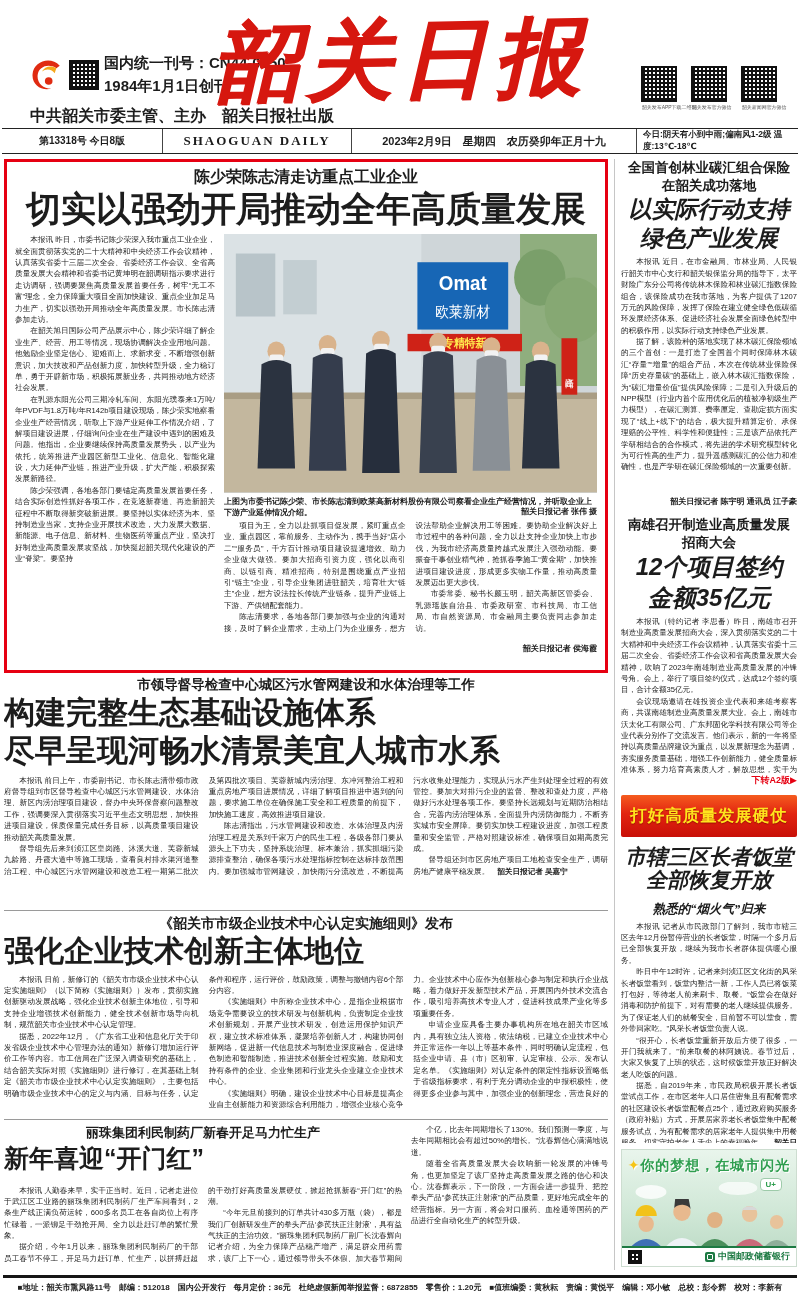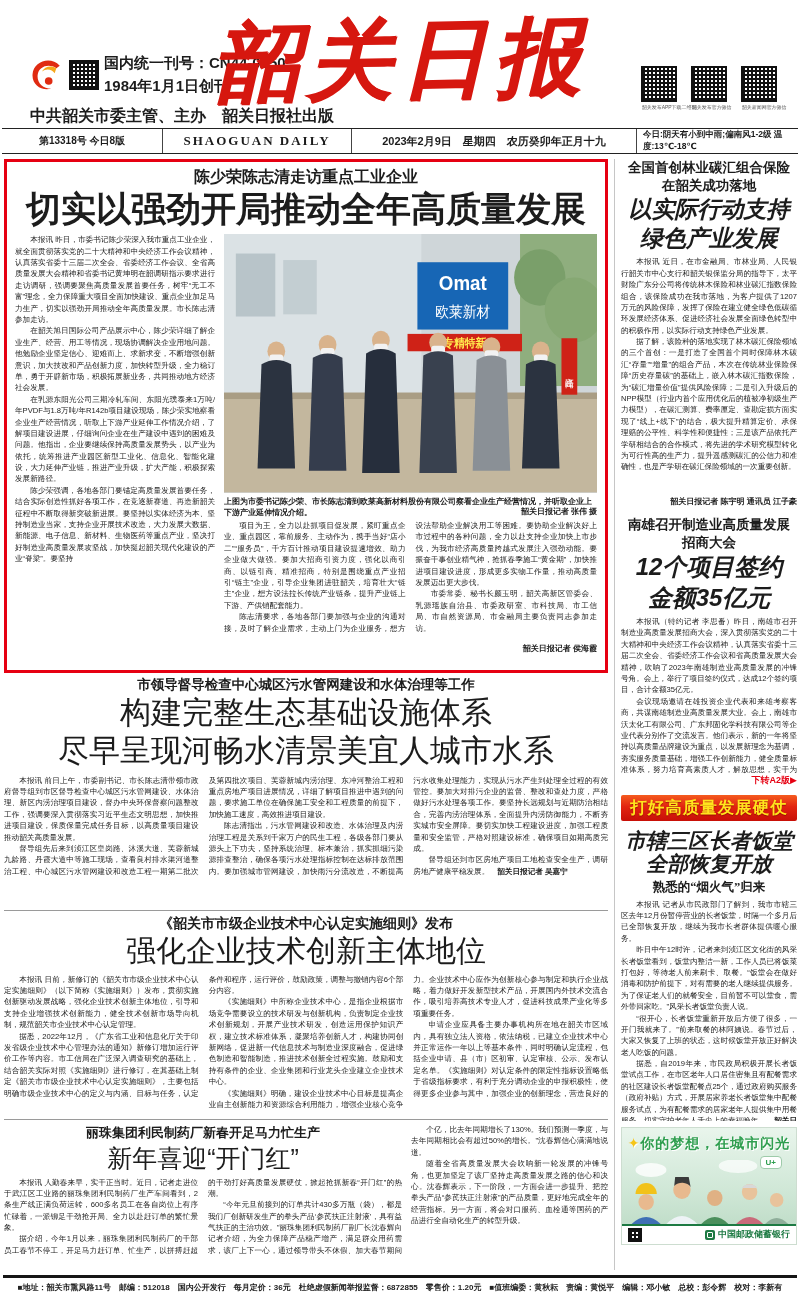--- a/index.html
+++ b/index.html
@@ -64,59 +64,59 @@
   .photo { height:290px; position:relative; overflow:hidden; background:#d8dee2; }
   .photo svg { display:block; width:100%; height:100%; }
   .caption { position:relative; font-size:8px; line-height:1.4; margin:3px 0 2px; font-weight:bold; height:24px; overflow:hidden; }
   .caption .credit { position:absolute; right:0; bottom:0; }
   .two-col { columns:2; column-gap:10px; height:136px; overflow:hidden; margin-top:1px; }
   .byline { text-align:right; font-weight:bold; font-size:8px; margin-top:2px; }
 
   
   .section { overflow:hidden; }
   .sec-kicker { text-align:center; font-weight:bold; font-size:13.5px; }
-  .sec-headline { text-align:center; font-weight:400; line-height:1.22; }
+  .sec-headline { text-align:left; font-weight:700; line-height:1.22; }
   .rule { border:none; border-top:1px solid #9a9a9a; margin:4px 0; }
 
   .water { height:230px; margin-top:2px; }
   .water .sec-headline { font-size:31px; }
   .water .cols { columns:3; column-gap:10px; height:138px; overflow:hidden; margin-top:5px; }
 
   .tech { height:200px; }
   .tech .sec-kicker { font-size:14px; }
   .tech .sec-headline { font-size:30px; }
   .tech .cols { columns:3; column-gap:10px; height:142px; overflow:hidden; margin-top:4px; }
 
   .inline-byline { font-weight:bold; margin-left:8px; }
 
   .pharma { display:flex; gap:9px; height:146px; }
   .pharma-left { width:398px; flex:0 0 398px; }
   .pharma-left .sec-kicker { font-size:13px; }
-  .pharma-left .sec-headline { font-size:25px; margin:1px 0 3px; }
+  .pharma-left .sec-headline { font-size:25px; margin:1px 0 11px; }
   .pharma-left .cols { columns:2; column-gap:10px; height:88px; overflow:hidden; }
   .pharma-right { flex:1; overflow:hidden; }
 
   
   .sb-article { overflow:hidden; }
   .sb-kicker { text-align:center; font-weight:bold; font-size:13.5px; line-height:1.3; }
   .sb-headline { text-align:center; font-weight:900; line-height:1.18;font-style:italic; }
   .carbon .sb-headline { font-size:23px; margin:2px 0 4px; }
   .carbon .sb-body { height:238px; overflow:hidden; }
   .nanxiong { margin-top:9px; }
   .nanxiong .sb-headline { font-size:24px; margin:2px 0 4px; }
   .nanxiong .sb-body { height:158px; overflow:hidden; }
   .continuation { color:#e60012; font-weight:bold; font-size:9px; text-align:right; }
   .red-banner {
-    height:26px; margin:8px 0; display:flex; align-items:center; justify-content:center;
+    height:42px; margin:8px 0; display:flex; align-items:center; justify-content:center;
     background:linear-gradient(180deg,#f55b1e 0%,#e22410 45%,#c80f07 100%);
     color:#ffe51d; font-size:16.5px; font-weight:900; letter-spacing:1px;
     text-shadow:0 1px 1px rgba(120,0,0,.6); border-radius:2px;
   }
   .canteen .sb-headline { font-size:21px; }
-  .canteen .subhead { text-align:center; font-weight:bold; font-size:12.5px; margin:2px 0 3px; }
+  .canteen .subhead { text-align:center; font-weight:bold; font-size:12.5px; margin:8px 0 3px;font-style:italic; }
   .canteen .sb-body { height:222px; overflow:hidden; }
 
   .ad {
     position:relative; height:118px; margin-top:6px; overflow:hidden; border:1px solid #cdddd0;
     background:linear-gradient(180deg,#e9f5ec 0%,#cfe7d6 55%,#b9d8c2 100%);
   }
   .ad-slogan {
     position:absolute; top:7px; left:0; right:0; text-align:center;
     font-weight:900; font-size:14px; color:#2f9e4f; letter-spacing:1px;
     text-shadow:1px 1px 0 #fff;

